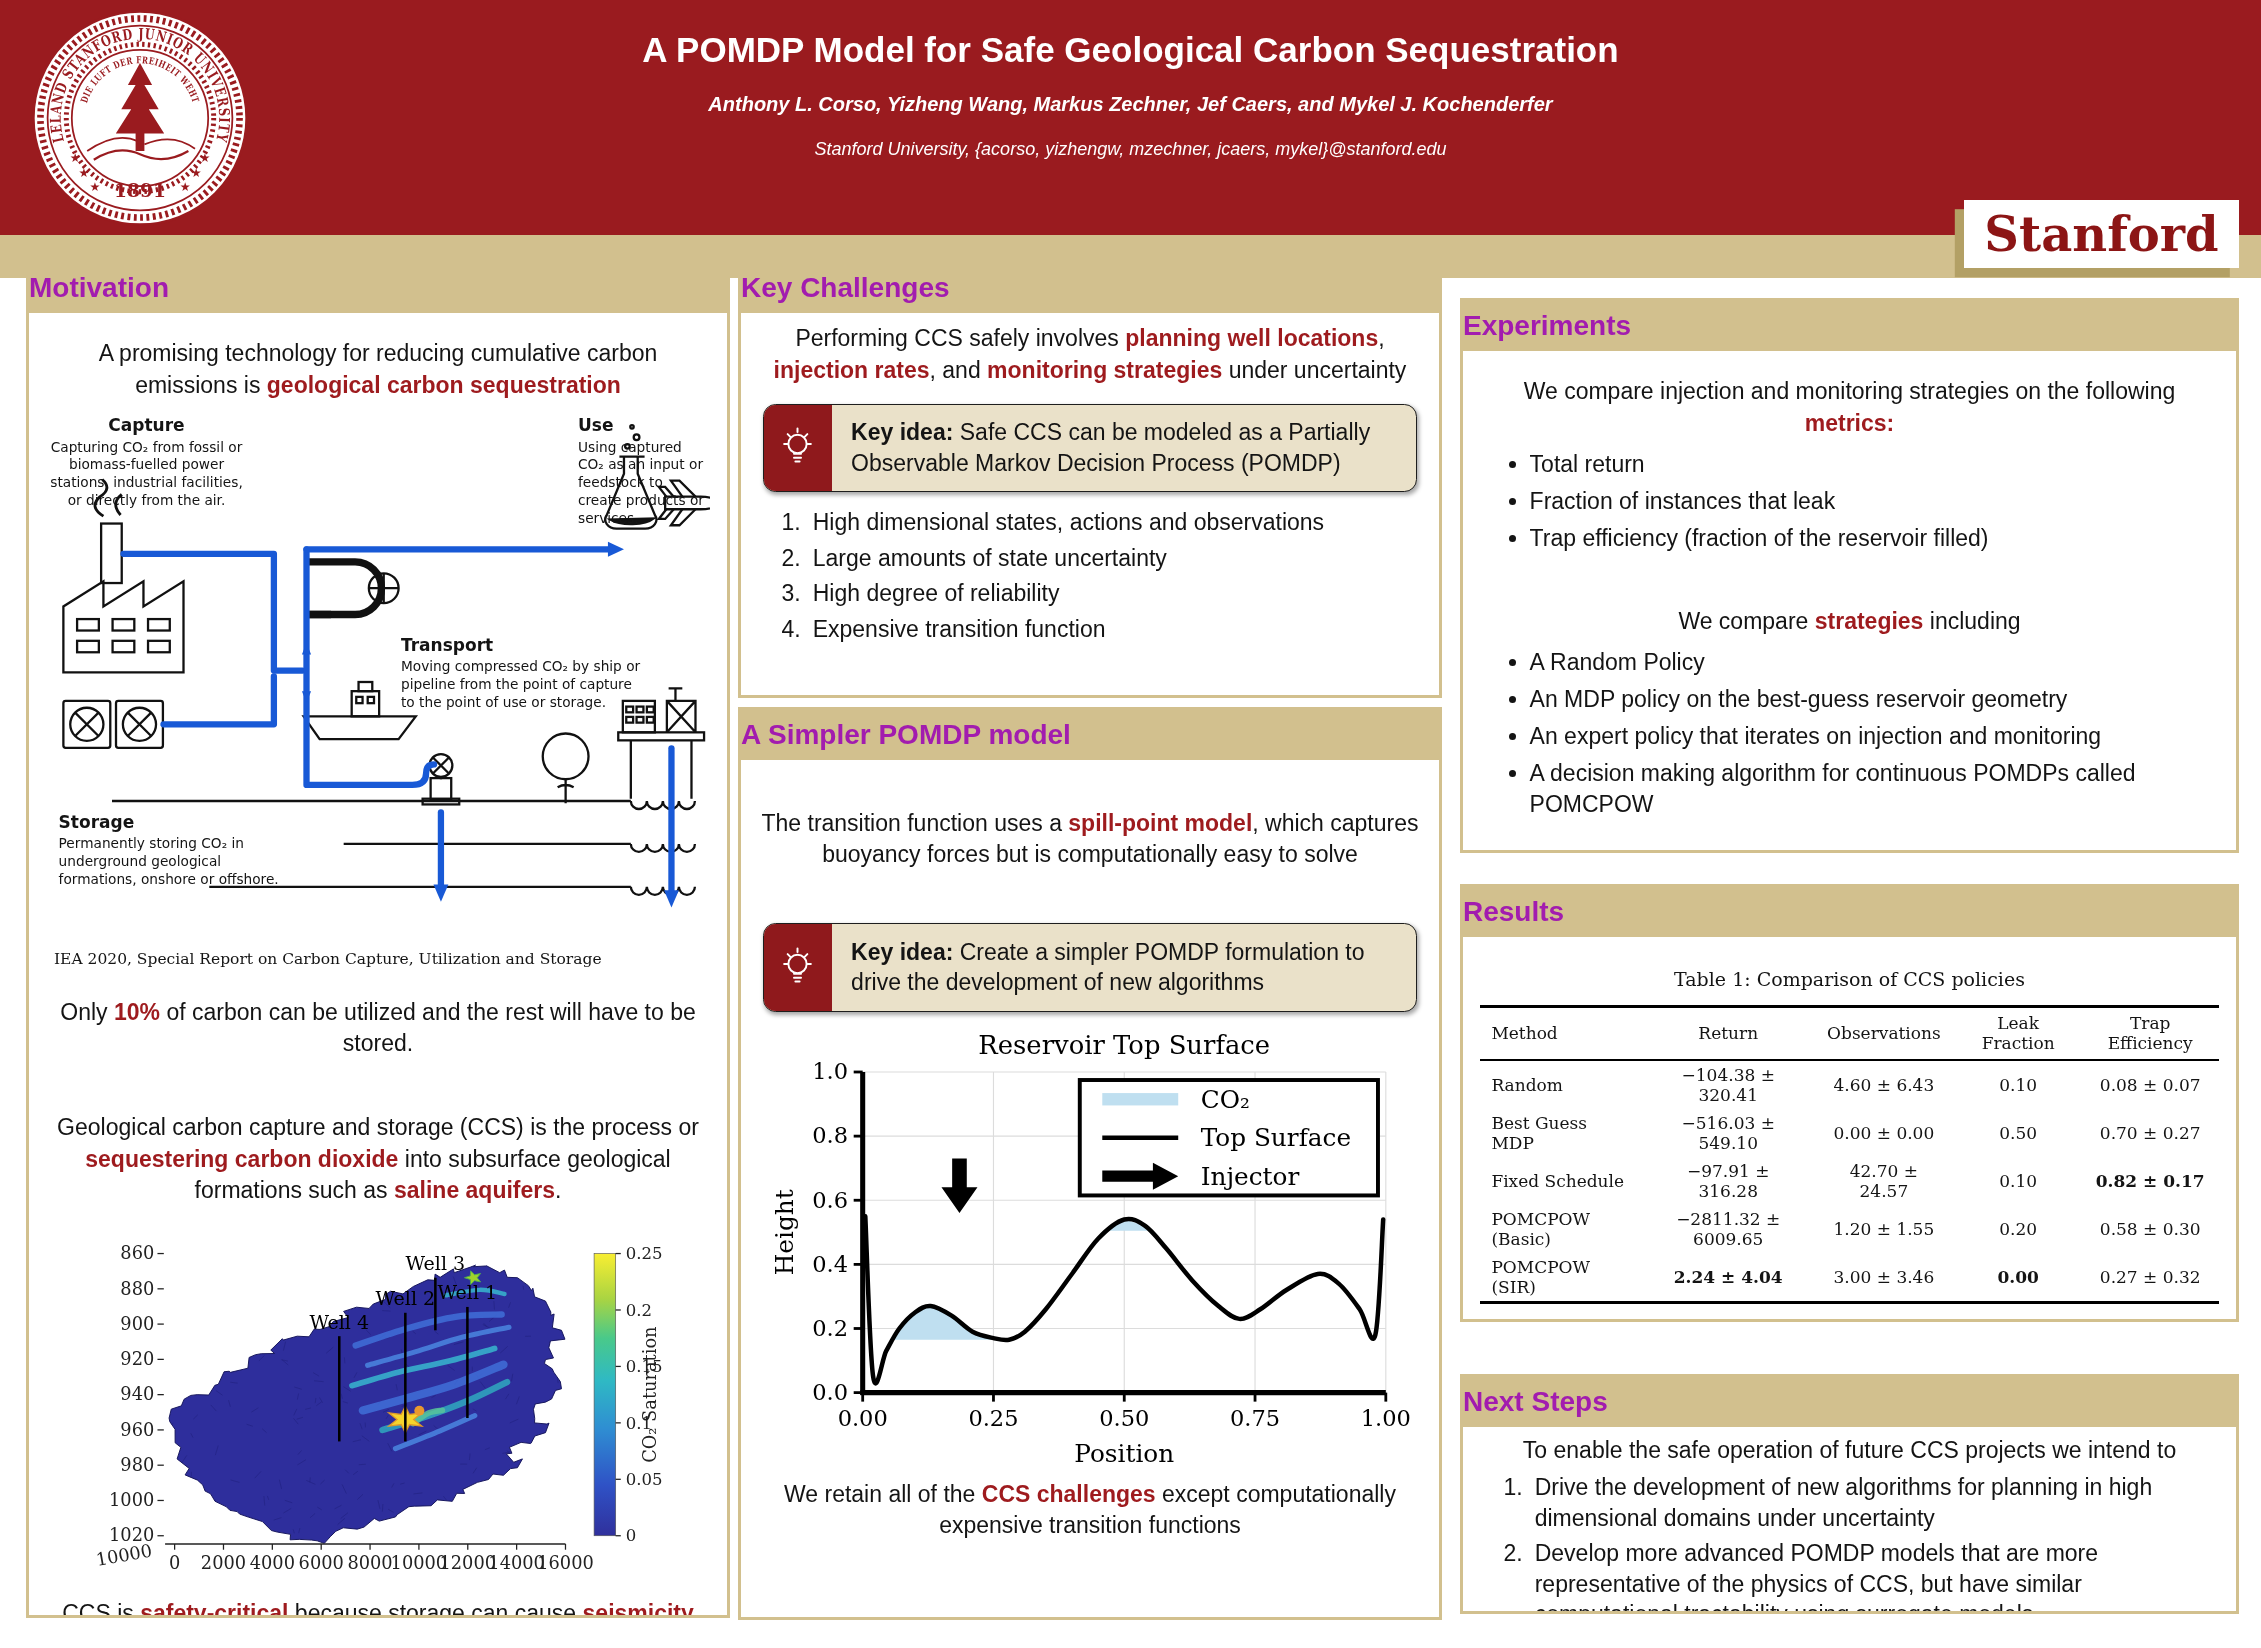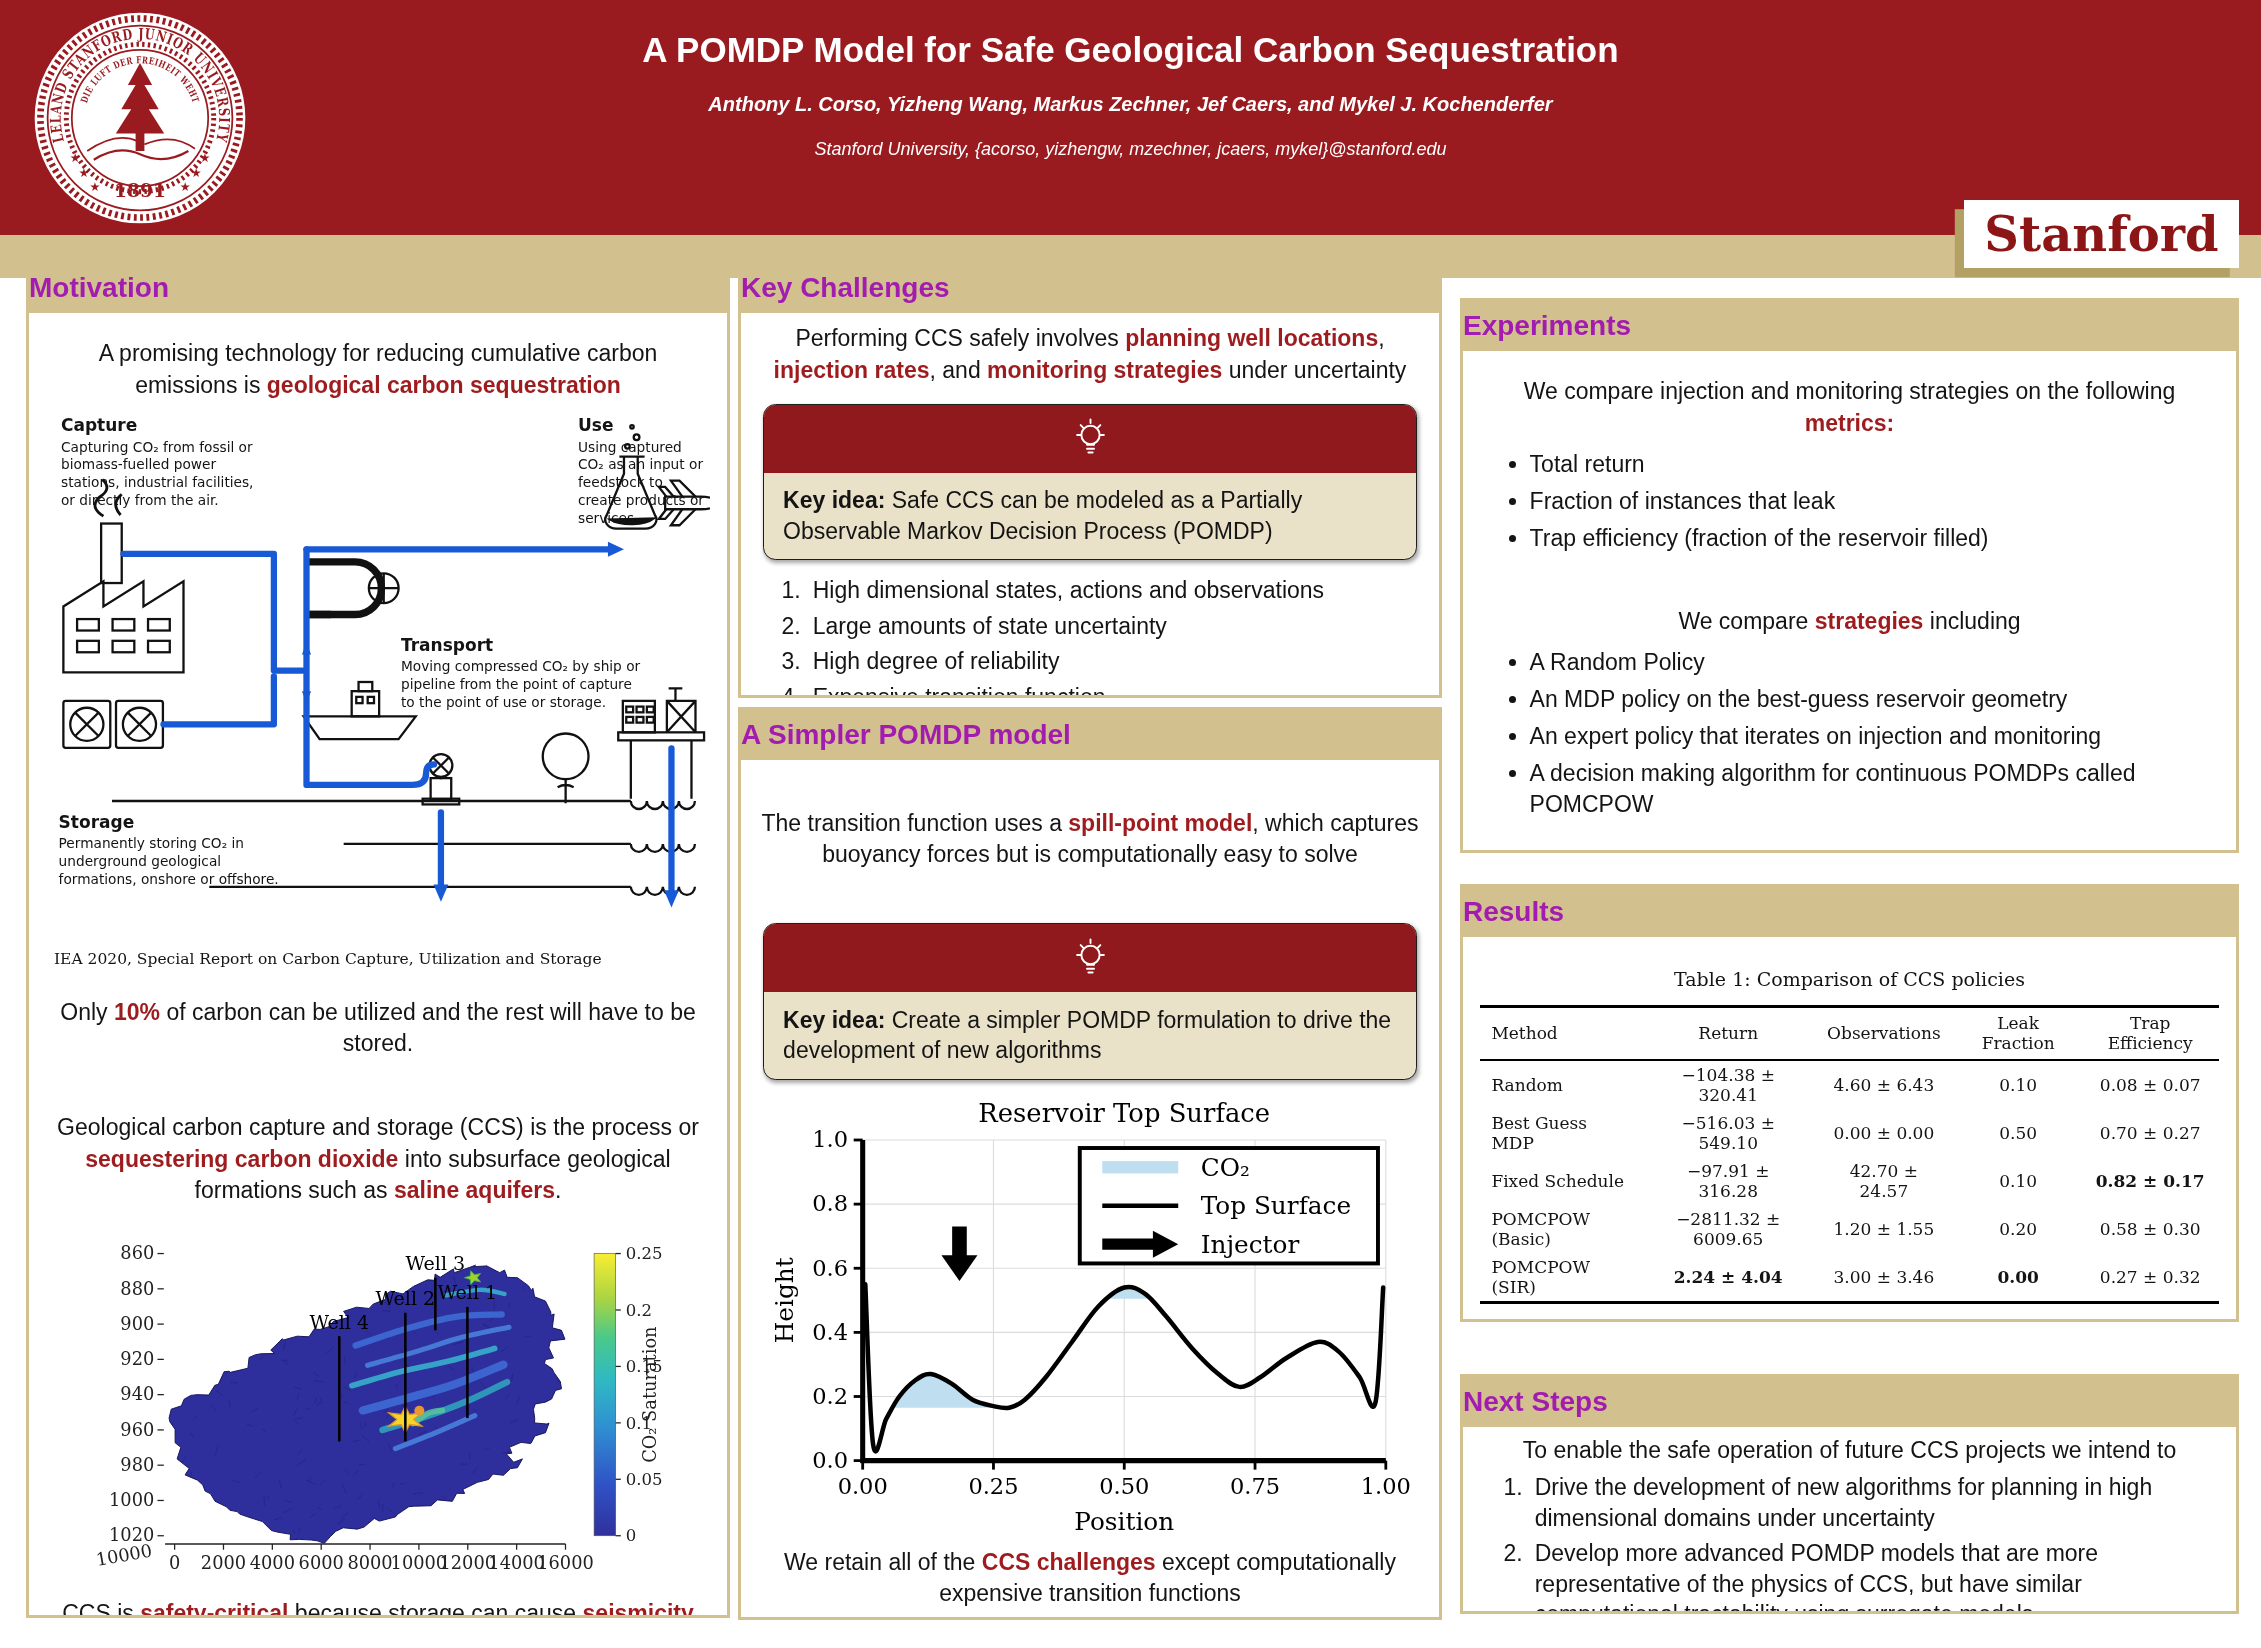--- a/index.html
+++ b/index.html
@@ -27,21 +27,21 @@
   .statement { font-size:23px; line-height:1.38; text-align:center; }
   .rt-red { color:#9e1b1e; font-weight:700; }
   .rt-b { font-weight:700; }
 
   .bullets { list-style:disc; text-align:left; font-size:23px; line-height:1.32; margin:9.2px 0 0 20.6px; padding-left:29px; }
   .bullets li { margin:6.9px 0; }
   .numbered { list-style:decimal; text-align:left; font-size:23px; line-height:1.32; margin:5.7px 0 0 8px; padding-left:41px; }
   .numbered li { margin:5.2px 0; padding-left:5.7px; }
 
   .callout { display:flex; align-items:stretch; border:1.7px solid #1e1e1e; border-radius:12.6px; background:#eae1c9;
-             text-align:left; margin:17px 4.6px 15px 4.6px; box-shadow:1.7px 2.3px 4px rgba(0,0,0,.35); overflow:hidden;flex-direction:column; }
+             text-align:left; margin:17px 4.6px 15px 4.6px; box-shadow:1.7px 2.3px 4px rgba(0,0,0,.35); overflow:hidden; }
   .callout-icon { flex:0 0 68px; background:#8f191c; display:flex; align-items:center; justify-content:center; }
   .callout-text { padding:12.6px 19.5px; font-size:23px; line-height:1.33; }
 
   .diagram-wrap { position:relative; width:664px; height:532px; margin:10.3px auto 0 auto; text-align:left; }
   .diagram-svg { position:absolute; left:0; top:0; width:664px; height:532px; }
   .dg-label { position:absolute; }
   .dg-title { font-weight:700; font-size:17px; font-family:"DejaVu Sans", sans-serif; }
   .dg-text { font-size:13.7px; line-height:1.3; font-family:"DejaVu Sans", sans-serif; margin-top:3.4px; }
   .citation { font-family:"DejaVu Serif", serif; font-size:15.5px; text-align:left; margin:5.7px 0 0 8px; }
 
@@ -189,21 +189,21 @@
             <path d="M1093,588 V836"></path>
           </g>
           <g fill="#1859d6" stroke="none">
             <polygon points="447,424 463,424 455,404"></polygon>
             <polygon points="447,488 463,488 455,508"></polygon>
             <polygon points="982,227 982,253 1010,240"></polygon>
             <polygon points="677,826 703,826 690,856"></polygon>
             <polygon points="1080,836 1106,836 1093,866"></polygon>
           </g>
         </svg>
-        <div class="dg-label" style="left:15px; top:3.4px; width:195px;">
+        <div class="dg-label" style="left:3px; top:3.4px; width:195px;text-align:center;">
           <div class="dg-title">Capture</div>
           <div class="dg-text">Capturing CO₂ from fossil or biomass-fuelled power stations, industrial facilities, or directly from the air.</div>
         </div>
         <div class="dg-label" style="left:532px; top:3.4px; width:129px;">
           <div class="dg-title">Use</div>
           <div class="dg-text">Using captured CO₂ as an input or feedstock to create products or services.</div>
         </div>
         <div class="dg-label" style="left:355px; top:223px; width:246px;">
           <div class="dg-title">Transport</div>
           <div class="dg-text">Moving compressed CO₂ by ship or pipeline from the point of capture to the point of use or storage.</div>

